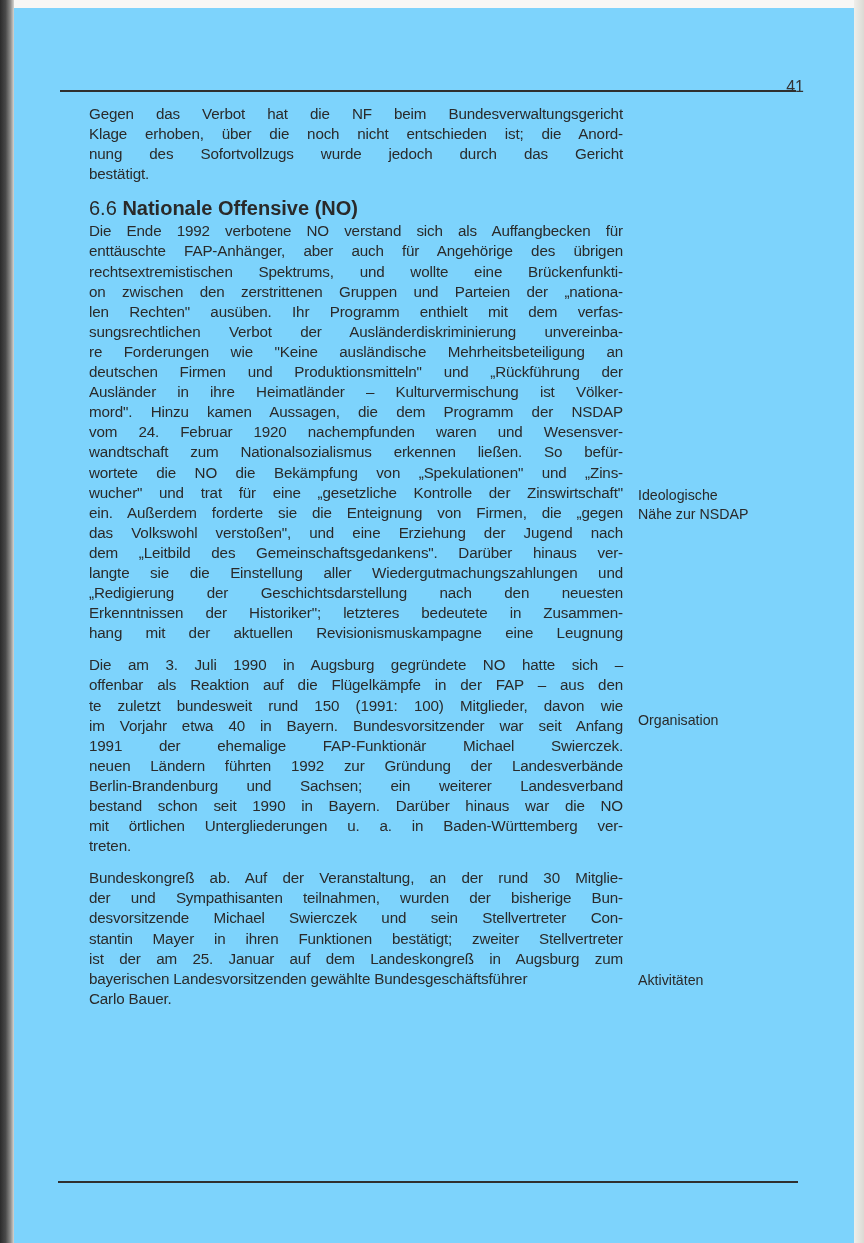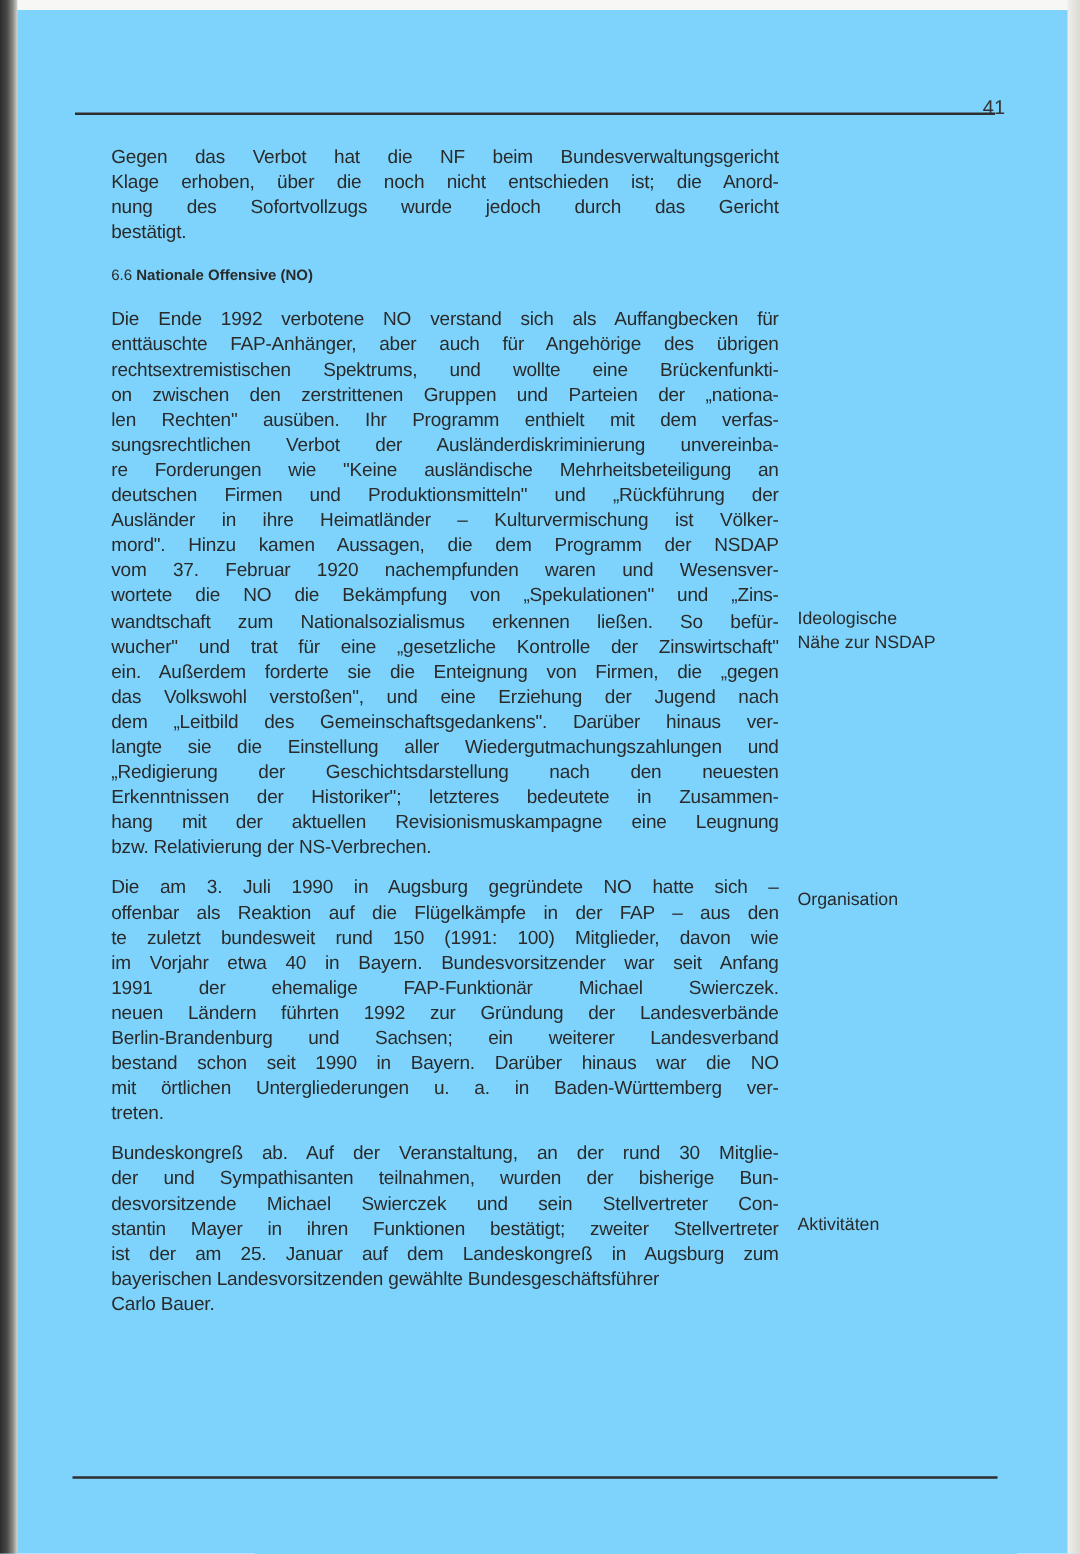--- a/index.html
+++ b/index.html
@@ -61,38 +61,38 @@
     .rule-top { top: 90px; }
     .rule-bottom { top: 1181px; left: 58px; width: 740px; }
 
     .body-col {
       position: absolute;
       left: 89px;
       top: 104px;
       width: 534px;
     }
     .para {
-      margin: 12px 0 12px 0;
+      margin: 0 0 12px 0;
       font-size: 15.2px;
       line-height: 20.1px;
       letter-spacing: -0.15px;
     }
     .line {
       display: block;
       text-align: justify;
       text-align-last: justify;
       white-space: nowrap;
     }
     .line.last {
       text-align-last: left;
     }
     .heading {
-      font-size: 12px;
+      font-size: 20px;
       line-height: 20px;
-      margin: 14px 0 16px 0;
+      margin: 14px 0 3px 0;
     }
     .heading .num { font-weight: normal; }
     .heading .title { font-weight: bold; }
 
     .margin-note {
       position: absolute;
       left: 638px;
       font-size: 14.2px;
       line-height: 19px;
       color: #2a2a2a;
@@ -131,32 +131,31 @@
       <span class="line">Die Ende 1992 verbotene NO verstand sich als Auffangbecken für</span>
       <span class="line">enttäuschte FAP-Anhänger, aber auch für Angehörige des übrigen</span>
       <span class="line">rechtsextremistischen Spektrums, und wollte eine Brückenfunkti-</span>
       <span class="line">on zwischen den zerstrittenen Gruppen und Parteien der „nationa-</span>
       <span class="line">len Rechten" ausüben. Ihr Programm enthielt mit dem verfas-</span>
       <span class="line">sungsrechtlichen Verbot der Ausländerdiskriminierung unvereinba-</span>
       <span class="line">re Forderungen wie "Keine ausländische Mehrheitsbeteiligung an</span>
       <span class="line">deutschen Firmen und Produktionsmitteln" und „Rückführung der</span>
       <span class="line">Ausländer in ihre Heimatländer – Kulturvermischung ist Völker-</span>
       <span class="line">mord". Hinzu kamen Aussagen, die dem Programm der NSDAP</span>
-      <span class="line">vom 37. Februar 1920 nachempfunden waren und Wesensver-</span>
+      <span class="line">vom 24. Februar 1920 nachempfunden waren und Wesensver-</span>
+      <span class="line">wandtschaft zum Nationalsozialismus erkennen ließen. So befür-</span>
       <span class="line">wortete die NO die Bekämpfung von „Spekulationen" und „Zins-</span>
-      <span class="line">wandtschaft zum Nationalsozialismus erkennen ließen. So befür-</span>
       <span class="line">wucher" und trat für eine „gesetzliche Kontrolle der Zinswirtschaft"</span>
       <span class="line">ein. Außerdem forderte sie die Enteignung von Firmen, die „gegen</span>
       <span class="line">das Volkswohl verstoßen", und eine Erziehung der Jugend nach</span>
       <span class="line">dem „Leitbild des Gemeinschaftsgedankens". Darüber hinaus ver-</span>
       <span class="line">langte sie die Einstellung aller Wiedergutmachungszahlungen und</span>
       <span class="line">„Redigierung der Geschichtsdarstellung nach den neuesten</span>
       <span class="line">Erkenntnissen der Historiker"; letzteres bedeutete in Zusammen-</span>
       <span class="line">hang mit der aktuellen Revisionismuskampagne eine Leugnung</span>
-      <span class="line last">bzw. Relativierung der NS-Verbrechen.</span>
     </p>
 
     <p class="para">
       <span class="line">Die am 3. Juli 1990 in Augsburg gegründete NO hatte sich –</span>
       <span class="line">offenbar als Reaktion auf die Flügelkämpfe in der FAP – aus den</span>
       <span class="line">te zuletzt bundesweit rund 150 (1991: 100) Mitglieder, davon wie</span>
       <span class="line">im Vorjahr etwa 40 in Bayern. Bundesvorsitzender war seit Anfang</span>
       <span class="line">1991 der ehemalige FAP-Funktionär Michael Swierczek.</span>
       <span class="line">neuen Ländern führten 1992 zur Gründung der Landesverbände</span>
       <span class="line">Berlin-Brandenburg und Sachsen; ein weiterer Landesverband</span>

